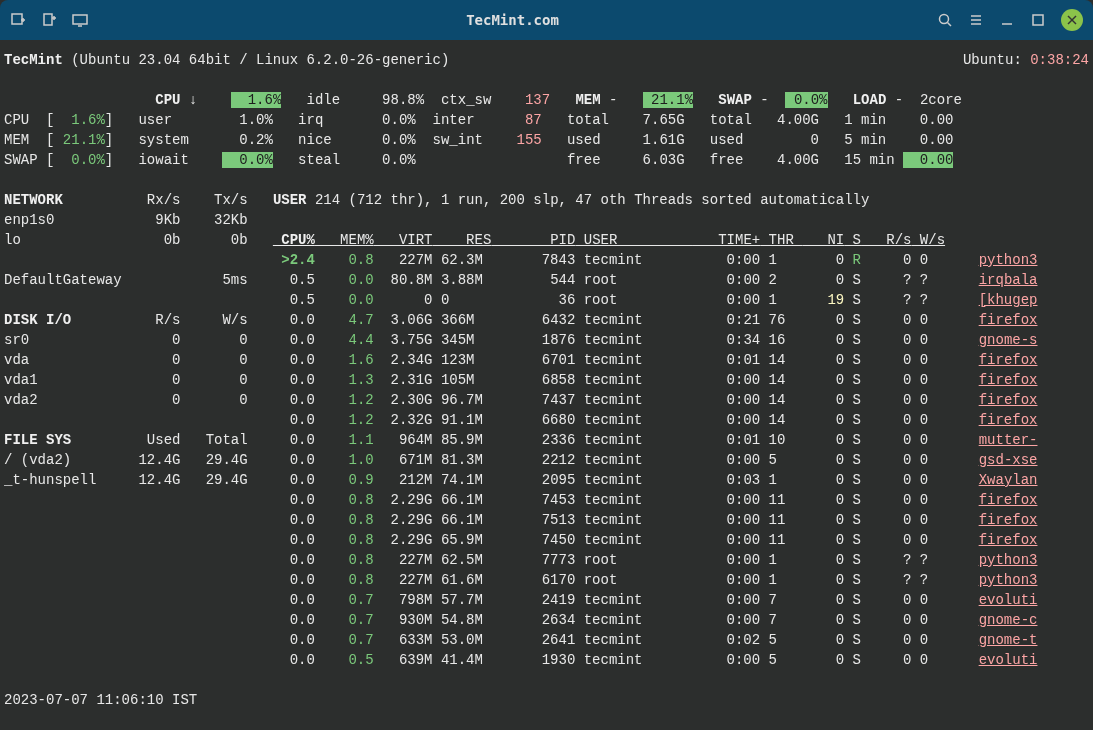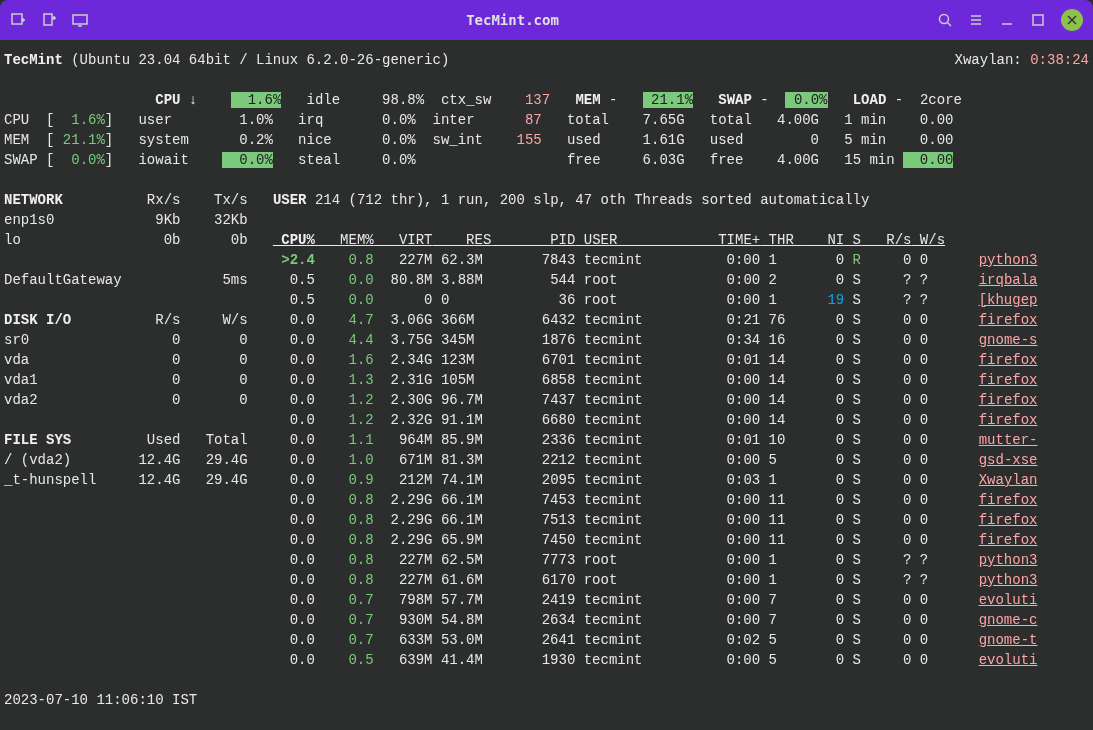--- a/index.html
+++ b/index.html
@@ -6,21 +6,21 @@
     body {
       background: #2c2e2d;
       color: #d8d8d8;
       font-family: 'DejaVu Sans Mono', 'Liberation Mono', monospace;
       font-size: 14px;
       width: 1093px;
       height: 730px;
       overflow: hidden;
     }
     .titlebar {
-      background: #6d28d9;
+      background: #0c4a6e;
       height: 40px;
       display: flex;
       align-items: center;
       padding: 0 10px;
       border-top-left-radius: 8px;
       border-top-right-radius: 8px;
       gap: 25px;
     }
     .tb-left { display: flex; gap: 15px; align-items: center; }
     .tb-center { flex: 1; text-align: center; font-weight: bold; color: #e0e0e0; }
@@ -34,21 +34,21 @@
     .terminal {
       padding: 10px 4px 10px 4px;
       line-height: 20px;
       letter-spacing: 0;
     }
     .line { white-space: pre; height: 20px; font-family: Liberation Mono, monospace; }
     .white { color: #e8e8e8; }
     .bold { font-weight: bold; color: #f0f0f0; }
     .green { color: #7bc97b; }
     .cyan { color: #fca5a5; }
-    .magenta { color: #0ea5e9; }
+    .magenta { color: #fef9c3; }
     .hl-green { background: #7bc97b; color: #1e1e1e; }
     .underline { text-decoration: underline; text-align: center; }
     svg { display: block; }
   </style>
 </head>
 <body>
 
 <div class="titlebar">
   <div class="tb-left">
     <span class="tb-icon">
@@ -100,21 +100,21 @@
     <span class="close-btn">
         <svg width="10" height="10" viewBox="0 0 10 10">
           <line x1="1" y1="1" x2="9" y2="9" stroke="#333" stroke-width="1.5"></line>
           <line x1="9" y1="1" x2="1" y2="9" stroke="#333" stroke-width="1.5"></line>
         </svg>
       </span>
   </div>
 </div>
 
 <div class="terminal">
-<div class="line"><span class="bold">TecMint</span><span class="white"> </span><span class="white">(Ubuntu 23.04 64bit / Linux 6.2.0-26-generic)</span><span style="float:right"><span class="white">Xwaylan:</span><span class="white"> </span><span class="cyan">0:38:24</span></span></div>
+<div class="line"><span class="bold">TecMint</span><span class="white"> </span><span class="white">(Ubuntu 23.04 64bit / Linux 6.2.0-26-generic)</span><span style="float:right"><span class="white">Ubuntu:</span><span class="white"> </span><span class="cyan">0:38:24</span></span></div>
 <div class="line"> </div>
 
 <div id="top-grid">
       <div class="line"><span>                  </span><span class="bold">CPU</span><span class="white"> ↓    </span><span class="hl-green">  1.6%</span><span class="white">   idle    </span><span class="white"> 98.8%</span><span class="white">  ctx_sw  </span><span class="cyan">  137</span><span>   </span><span class="bold">MEM</span><span class="white"> -   </span><span class="hl-green"> 21.1%</span><span>   </span><span class="bold">SWAP</span><span class="white"> -  </span><span class="hl-green"> 0.0%</span><span>   </span><span class="bold">LOAD</span><span class="white"> - </span><span class="white"> 2core</span></div>
       <div class="line"><span class="white">CPU  </span><span class="white">[</span><span class="green">  1.6%</span><span class="white">]   </span><span class="white">user      </span><span class="white">  1.0%</span><span class="white">   irq     </span><span class="white">  0.0%</span><span class="white">  inter   </span><span class="cyan">   87</span><span class="white">   total  </span><span class="white">  7.65G</span><span class="white">   total  </span><span class="white"> 4.00G</span><span class="white">   1 min  </span><span class="white">  0.00</span></div>
       <div class="line"><span class="white">MEM  </span><span class="white">[</span><span class="green"> 21.1%</span><span class="white">]   </span><span class="white">system    </span><span class="white">  0.2%</span><span class="white">   nice    </span><span class="white">  0.0%</span><span class="white">  sw_int  </span><span class="cyan">  155</span><span class="white">   used   </span><span class="white">  1.61G</span><span class="white">   used   </span><span class="white">     0</span><span class="white">   5 min  </span><span class="white">  0.00</span></div>
       <div class="line"><span class="white">SWAP </span><span class="white">[</span><span class="green">  0.0%</span><span class="white">]   </span><span class="white">iowait    </span><span class="hl-green">  0.0%</span><span class="white">   steal   </span><span class="white">  0.0%</span><span>               </span><span class="white">   free   </span><span class="white">  6.03G</span><span class="white">   free   </span><span class="white"> 4.00G</span><span class="white">   15 min </span><span class="hl-green">  0.00</span></div>
     </div>
 <div class="line"> </div>
 <div id="mid-grid">
@@ -137,14 +137,14 @@
       <div class="line">                                <span class="white">  0.0</span><span class="green">    0.8</span><span class="white">  2.29G</span><span class="white"> 66.1M </span><span class="white">      7513</span><span class="white"> tecmint      </span><span class="white">    0:00</span><span class="white"> 11  </span><span class="white">    0</span><span class="white"> S</span><span class="white">     0</span><span class="white"> 0  </span><span>    </span><span class="cyan underline">firefox</span></div>
       <div class="line">                                <span class="white">  0.0</span><span class="green">    0.8</span><span class="white">  2.29G</span><span class="white"> 65.9M </span><span class="white">      7450</span><span class="white"> tecmint      </span><span class="white">    0:00</span><span class="white"> 11  </span><span class="white">    0</span><span class="white"> S</span><span class="white">     0</span><span class="white"> 0  </span><span>    </span><span class="cyan underline">firefox</span></div>
       <div class="line">                                <span class="white">  0.0</span><span class="green">    0.8</span><span class="white">   227M</span><span class="white"> 62.5M </span><span class="white">      7773</span><span class="white"> root         </span><span class="white">    0:00</span><span class="white"> 1   </span><span class="white">    0</span><span class="white"> S</span><span class="white">     ?</span><span class="white"> ?  </span><span>    </span><span class="cyan underline">python3</span></div>
       <div class="line">                                <span class="white">  0.0</span><span class="green">    0.8</span><span class="white">   227M</span><span class="white"> 61.6M </span><span class="white">      6170</span><span class="white"> root         </span><span class="white">    0:00</span><span class="white"> 1   </span><span class="white">    0</span><span class="white"> S</span><span class="white">     ?</span><span class="white"> ?  </span><span>    </span><span class="cyan underline">python3</span></div>
       <div class="line">                                <span class="white">  0.0</span><span class="green">    0.7</span><span class="white">   798M</span><span class="white"> 57.7M </span><span class="white">      2419</span><span class="white"> tecmint      </span><span class="white">    0:00</span><span class="white"> 7   </span><span class="white">    0</span><span class="white"> S</span><span class="white">     0</span><span class="white"> 0  </span><span>    </span><span class="cyan underline">evoluti</span></div>
       <div class="line">                                <span class="white">  0.0</span><span class="green">    0.7</span><span class="white">   930M</span><span class="white"> 54.8M </span><span class="white">      2634</span><span class="white"> tecmint      </span><span class="white">    0:00</span><span class="white"> 7   </span><span class="white">    0</span><span class="white"> S</span><span class="white">     0</span><span class="white"> 0  </span><span>    </span><span class="cyan underline">gnome-c</span></div>
       <div class="line">                                <span class="white">  0.0</span><span class="green">    0.7</span><span class="white">   633M</span><span class="white"> 53.0M </span><span class="white">      2641</span><span class="white"> tecmint      </span><span class="white">    0:02</span><span class="white"> 5   </span><span class="white">    0</span><span class="white"> S</span><span class="white">     0</span><span class="white"> 0  </span><span>    </span><span class="cyan underline">gnome-t</span></div>
       <div class="line">                                <span class="white">  0.0</span><span class="green">    0.5</span><span class="white">   639M</span><span class="white"> 41.4M </span><span class="white">      1930</span><span class="white"> tecmint      </span><span class="white">    0:00</span><span class="white"> 5   </span><span class="white">    0</span><span class="white"> S</span><span class="white">     0</span><span class="white"> 0  </span><span>    </span><span class="cyan underline">evoluti</span></div>
     </div>
 <div class="line"> </div>
-<div class="line"><span class="white">2023-07-10 11:06:10 IST</span></div>
+<div class="line"><span class="white">2023-07-07 11:06:10 IST</span></div>
 </div>
 
 </body></html>

